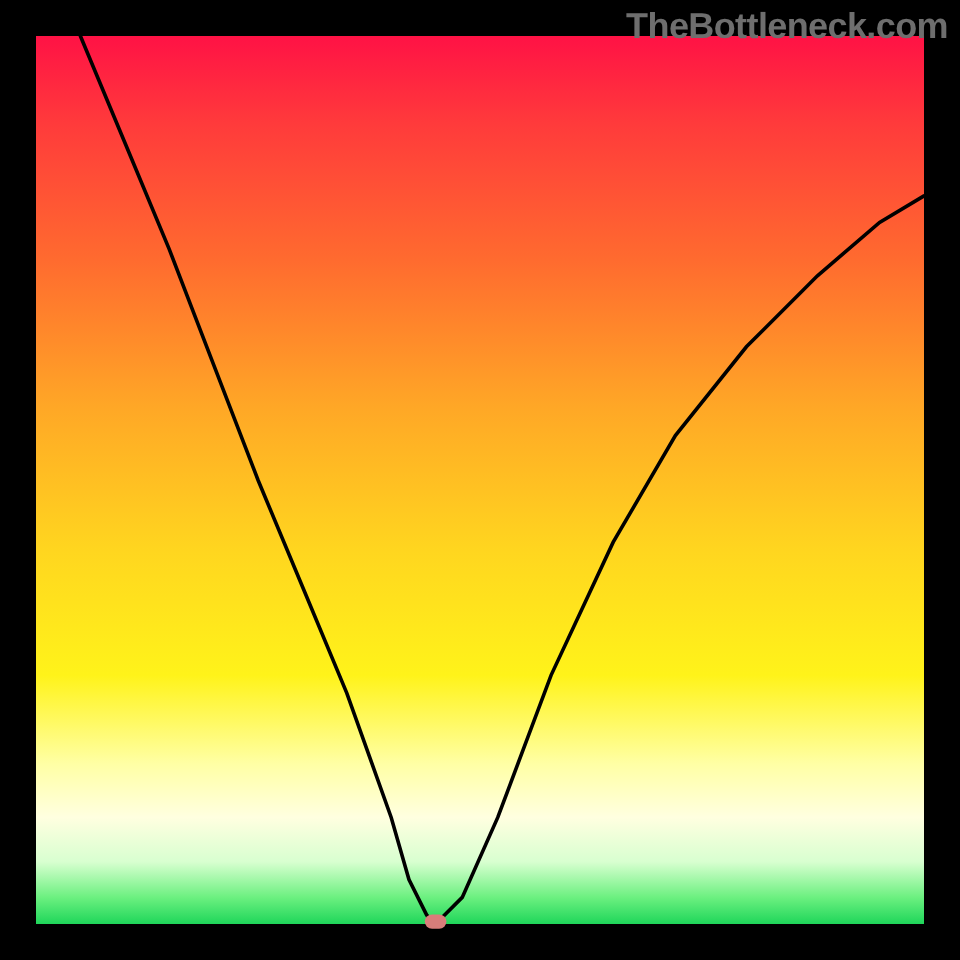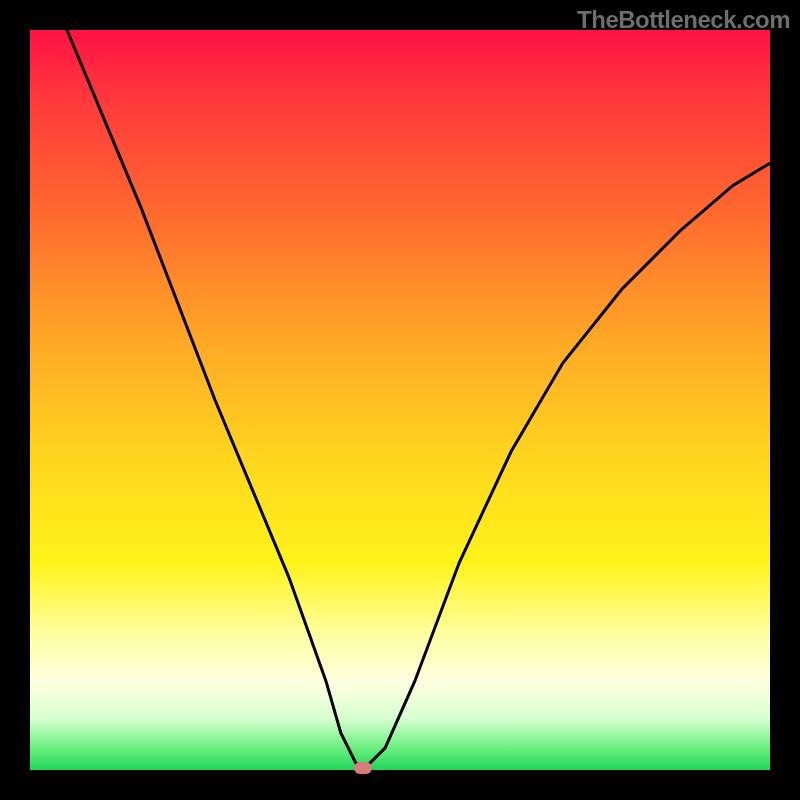--- a/index.html
+++ b/index.html
@@ -7,21 +7,21 @@
     width: 800px;
     height: 800px;
     background: #000;
     position: relative;
     font-family: Arial, sans-serif;
   }
   .watermark {
     position: absolute;
     top: 6px;
     right: 10px;
-    font-size: 24px;
+    font-size: 30px;
     font-weight: bold;
     color: #6e6e6e;
     z-index: 10;
     letter-spacing: -0.5px;
   }
   .frame {
     position: absolute;
     top: 30px;
     left: 30px;
     width: 740px;

